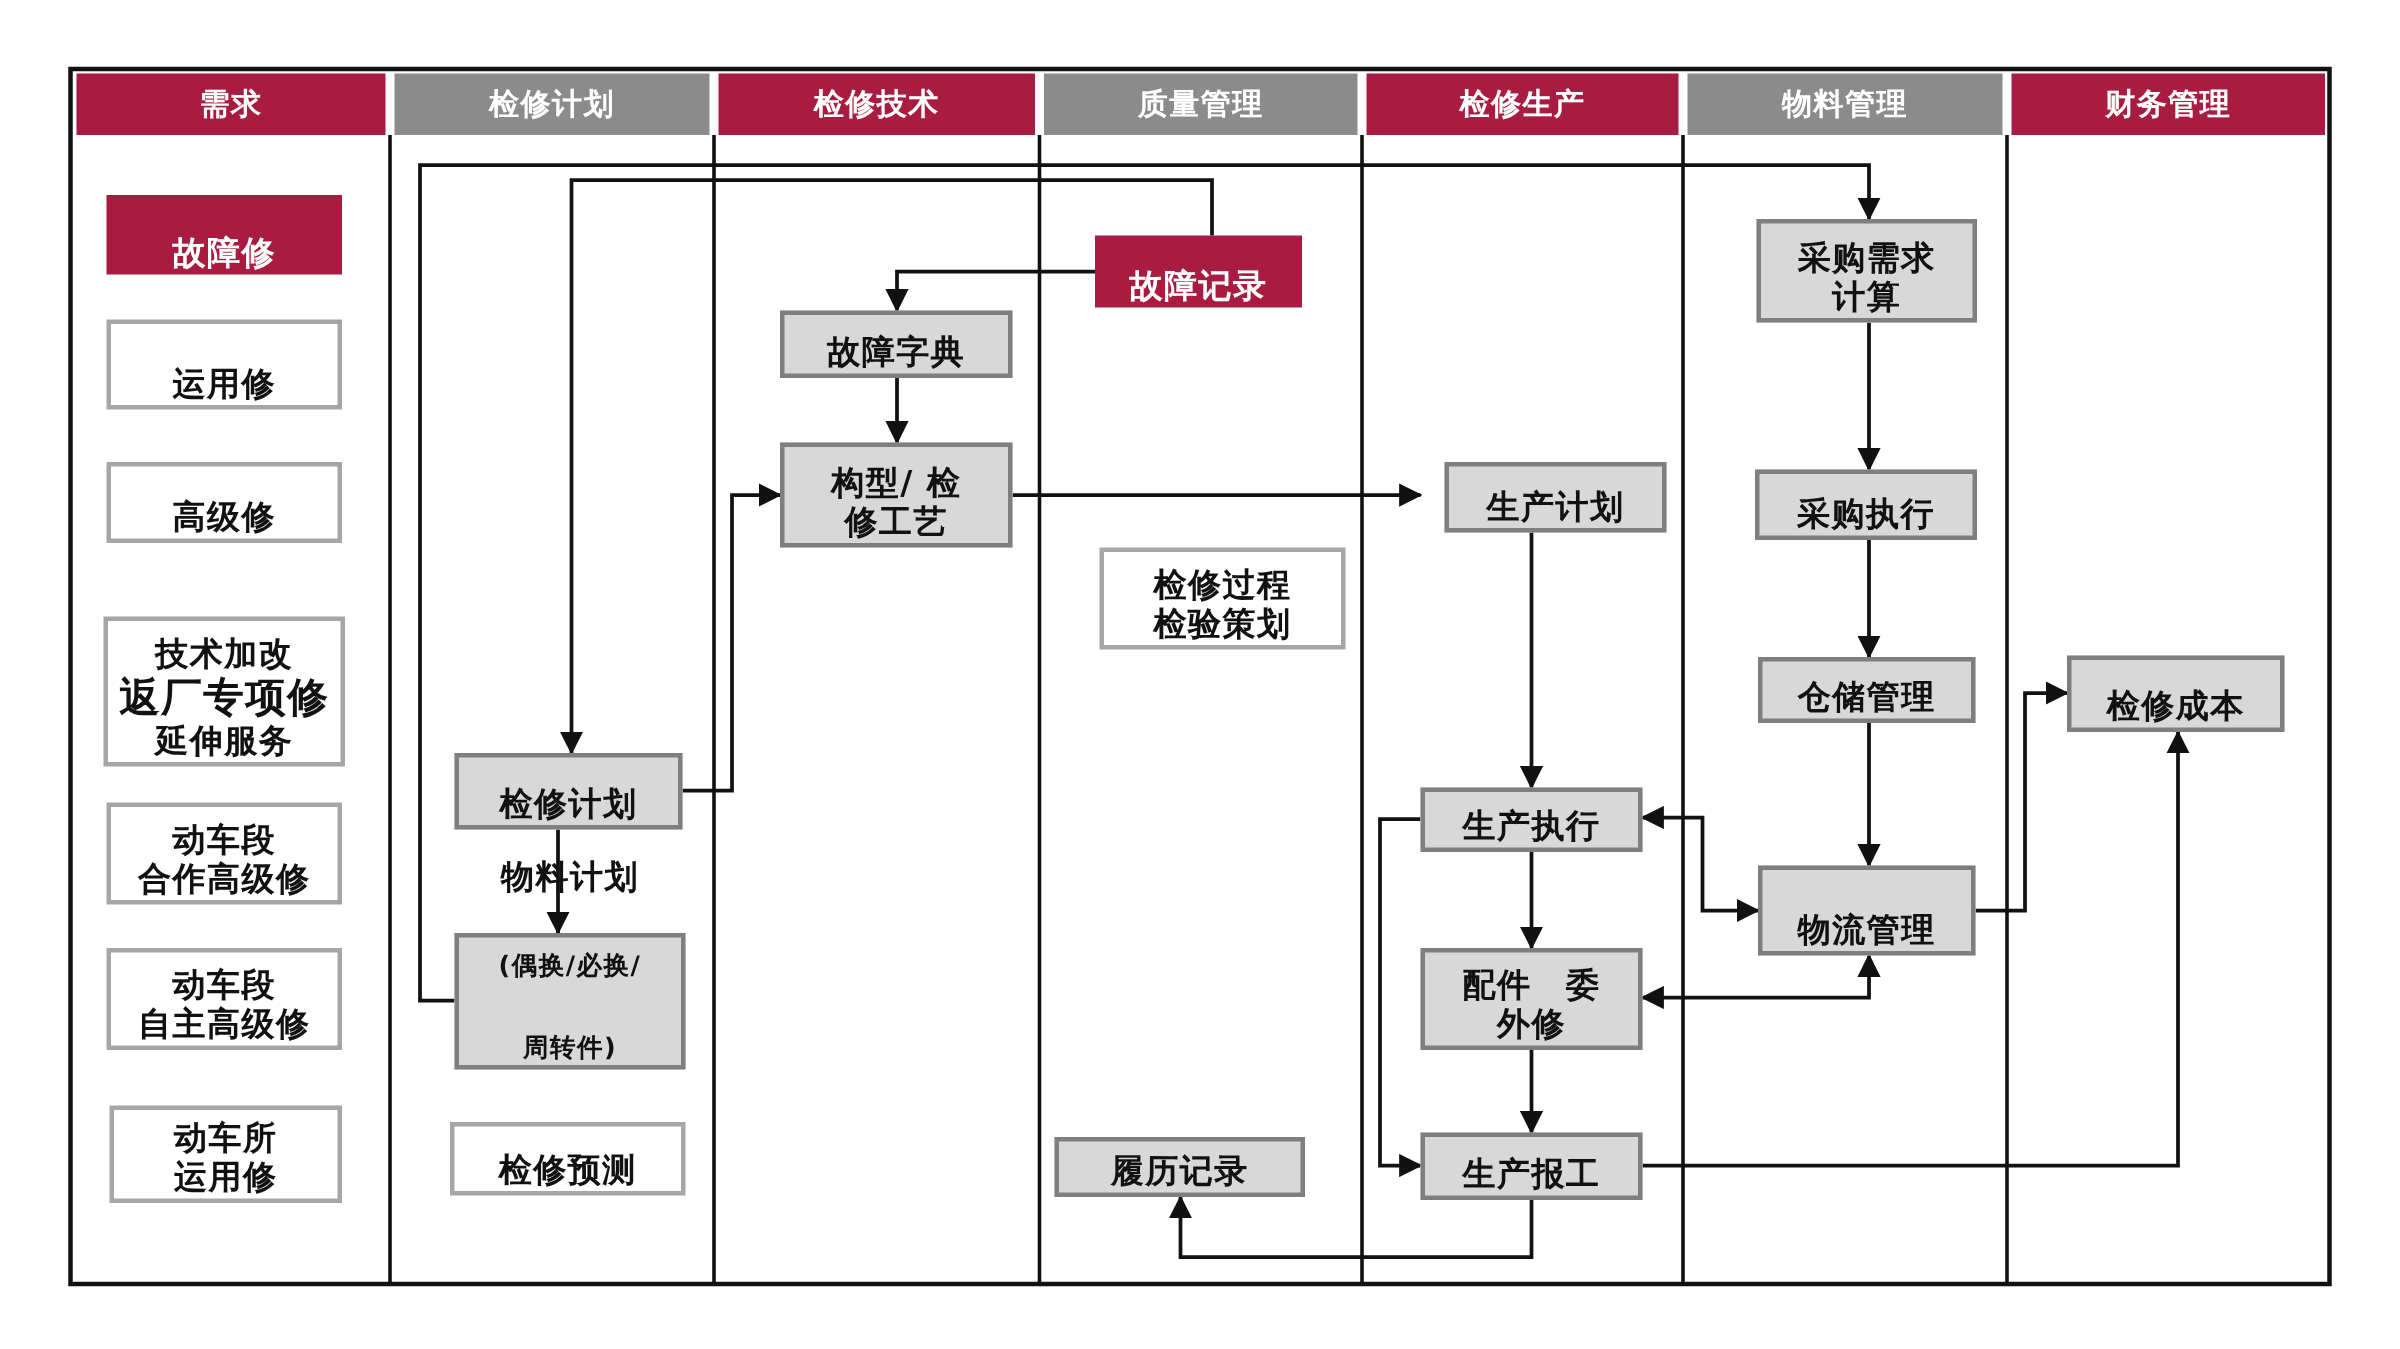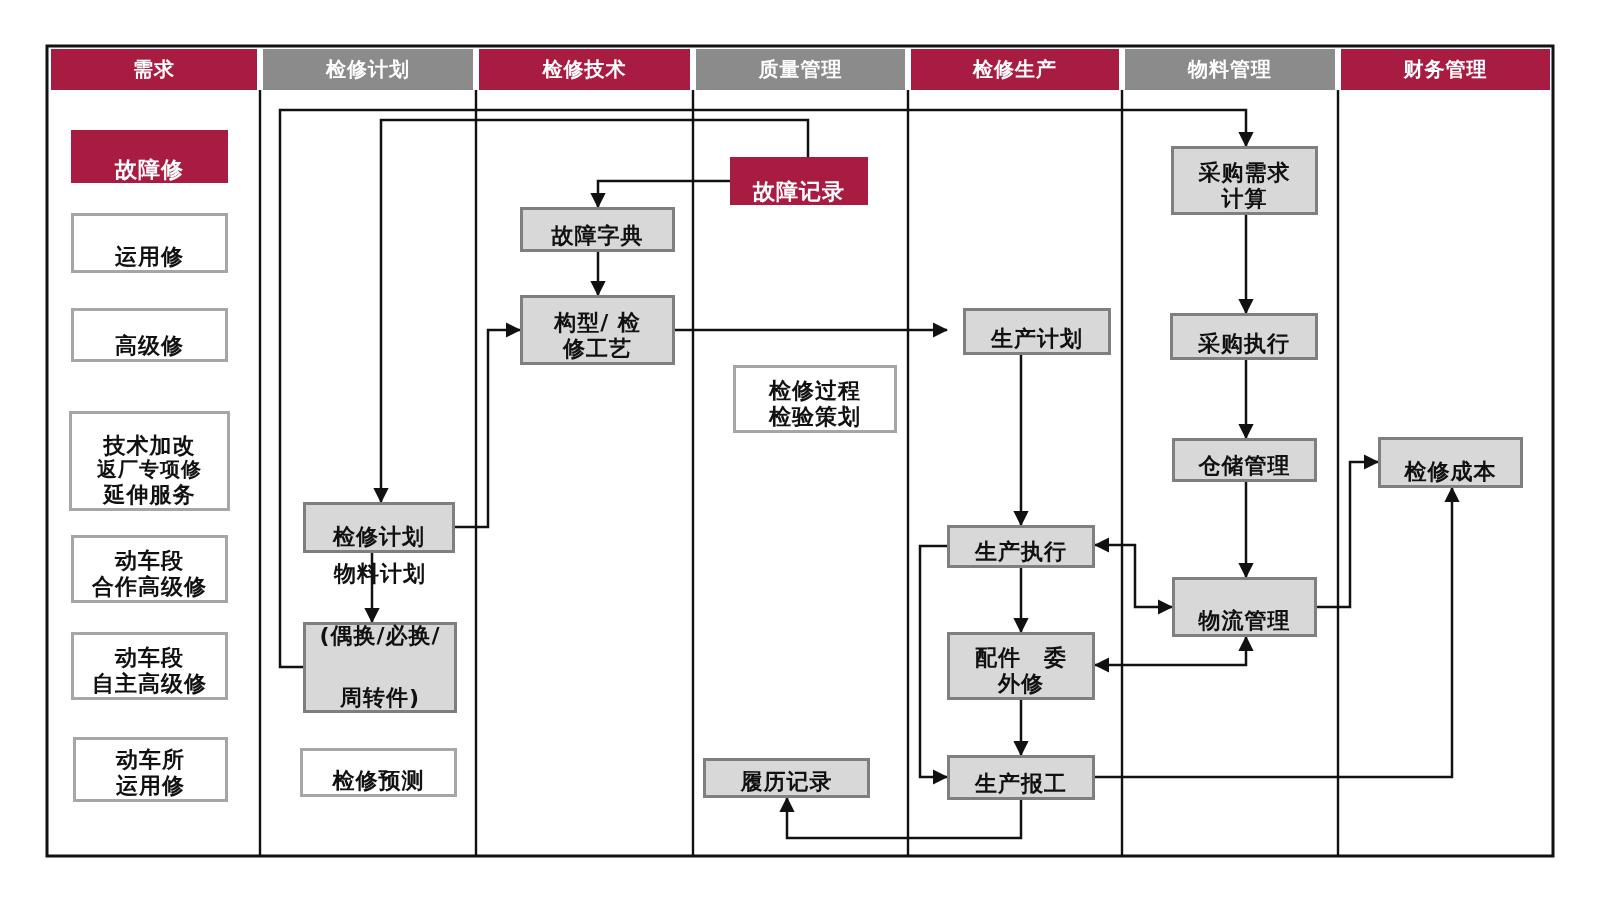--- a/index.html
+++ b/index.html
@@ -15,22 +15,22 @@
   .hdr-crimson{background:#A81C42;}
   .hdr-gray{background:#8B8B8B;}
   .node{
     position:absolute;display:flex;flex-direction:column;align-items:center;justify-content:flex-end;
     text-align:center;font-weight:bold;font-size:22px;color:#111111;line-height:1.18;
     box-sizing:border-box;letter-spacing:1px;
   }
   .gray-box{background:#D8D8D8;border:3px solid #7F7F7F;}
   .white-box{background:#ffffff;border:3px solid #A6A6A6;}
   .crimson-box{background:#A81C42;color:#ffffff;border:none;}
-  .md{font-size:20px;}
-  .sm{font-size:22px;line-height:1.15;}
+  .md{font-size:27px;}
+  .sm{font-size:17px;line-height:1.15;}
 </style>
 </head>
 <body>
 
 <div class="stage">
 
   <svg class="layer" viewBox="0 0 1600 899">
     <defs>
       <marker id="arr" viewBox="0 0 10 10" refX="9.2" refY="5" markerWidth="6.2" markerHeight="6.2" orient="auto-start-reverse">
         <path d="M0,0 L10,5 L0,10 z" fill="#111111"></path>

